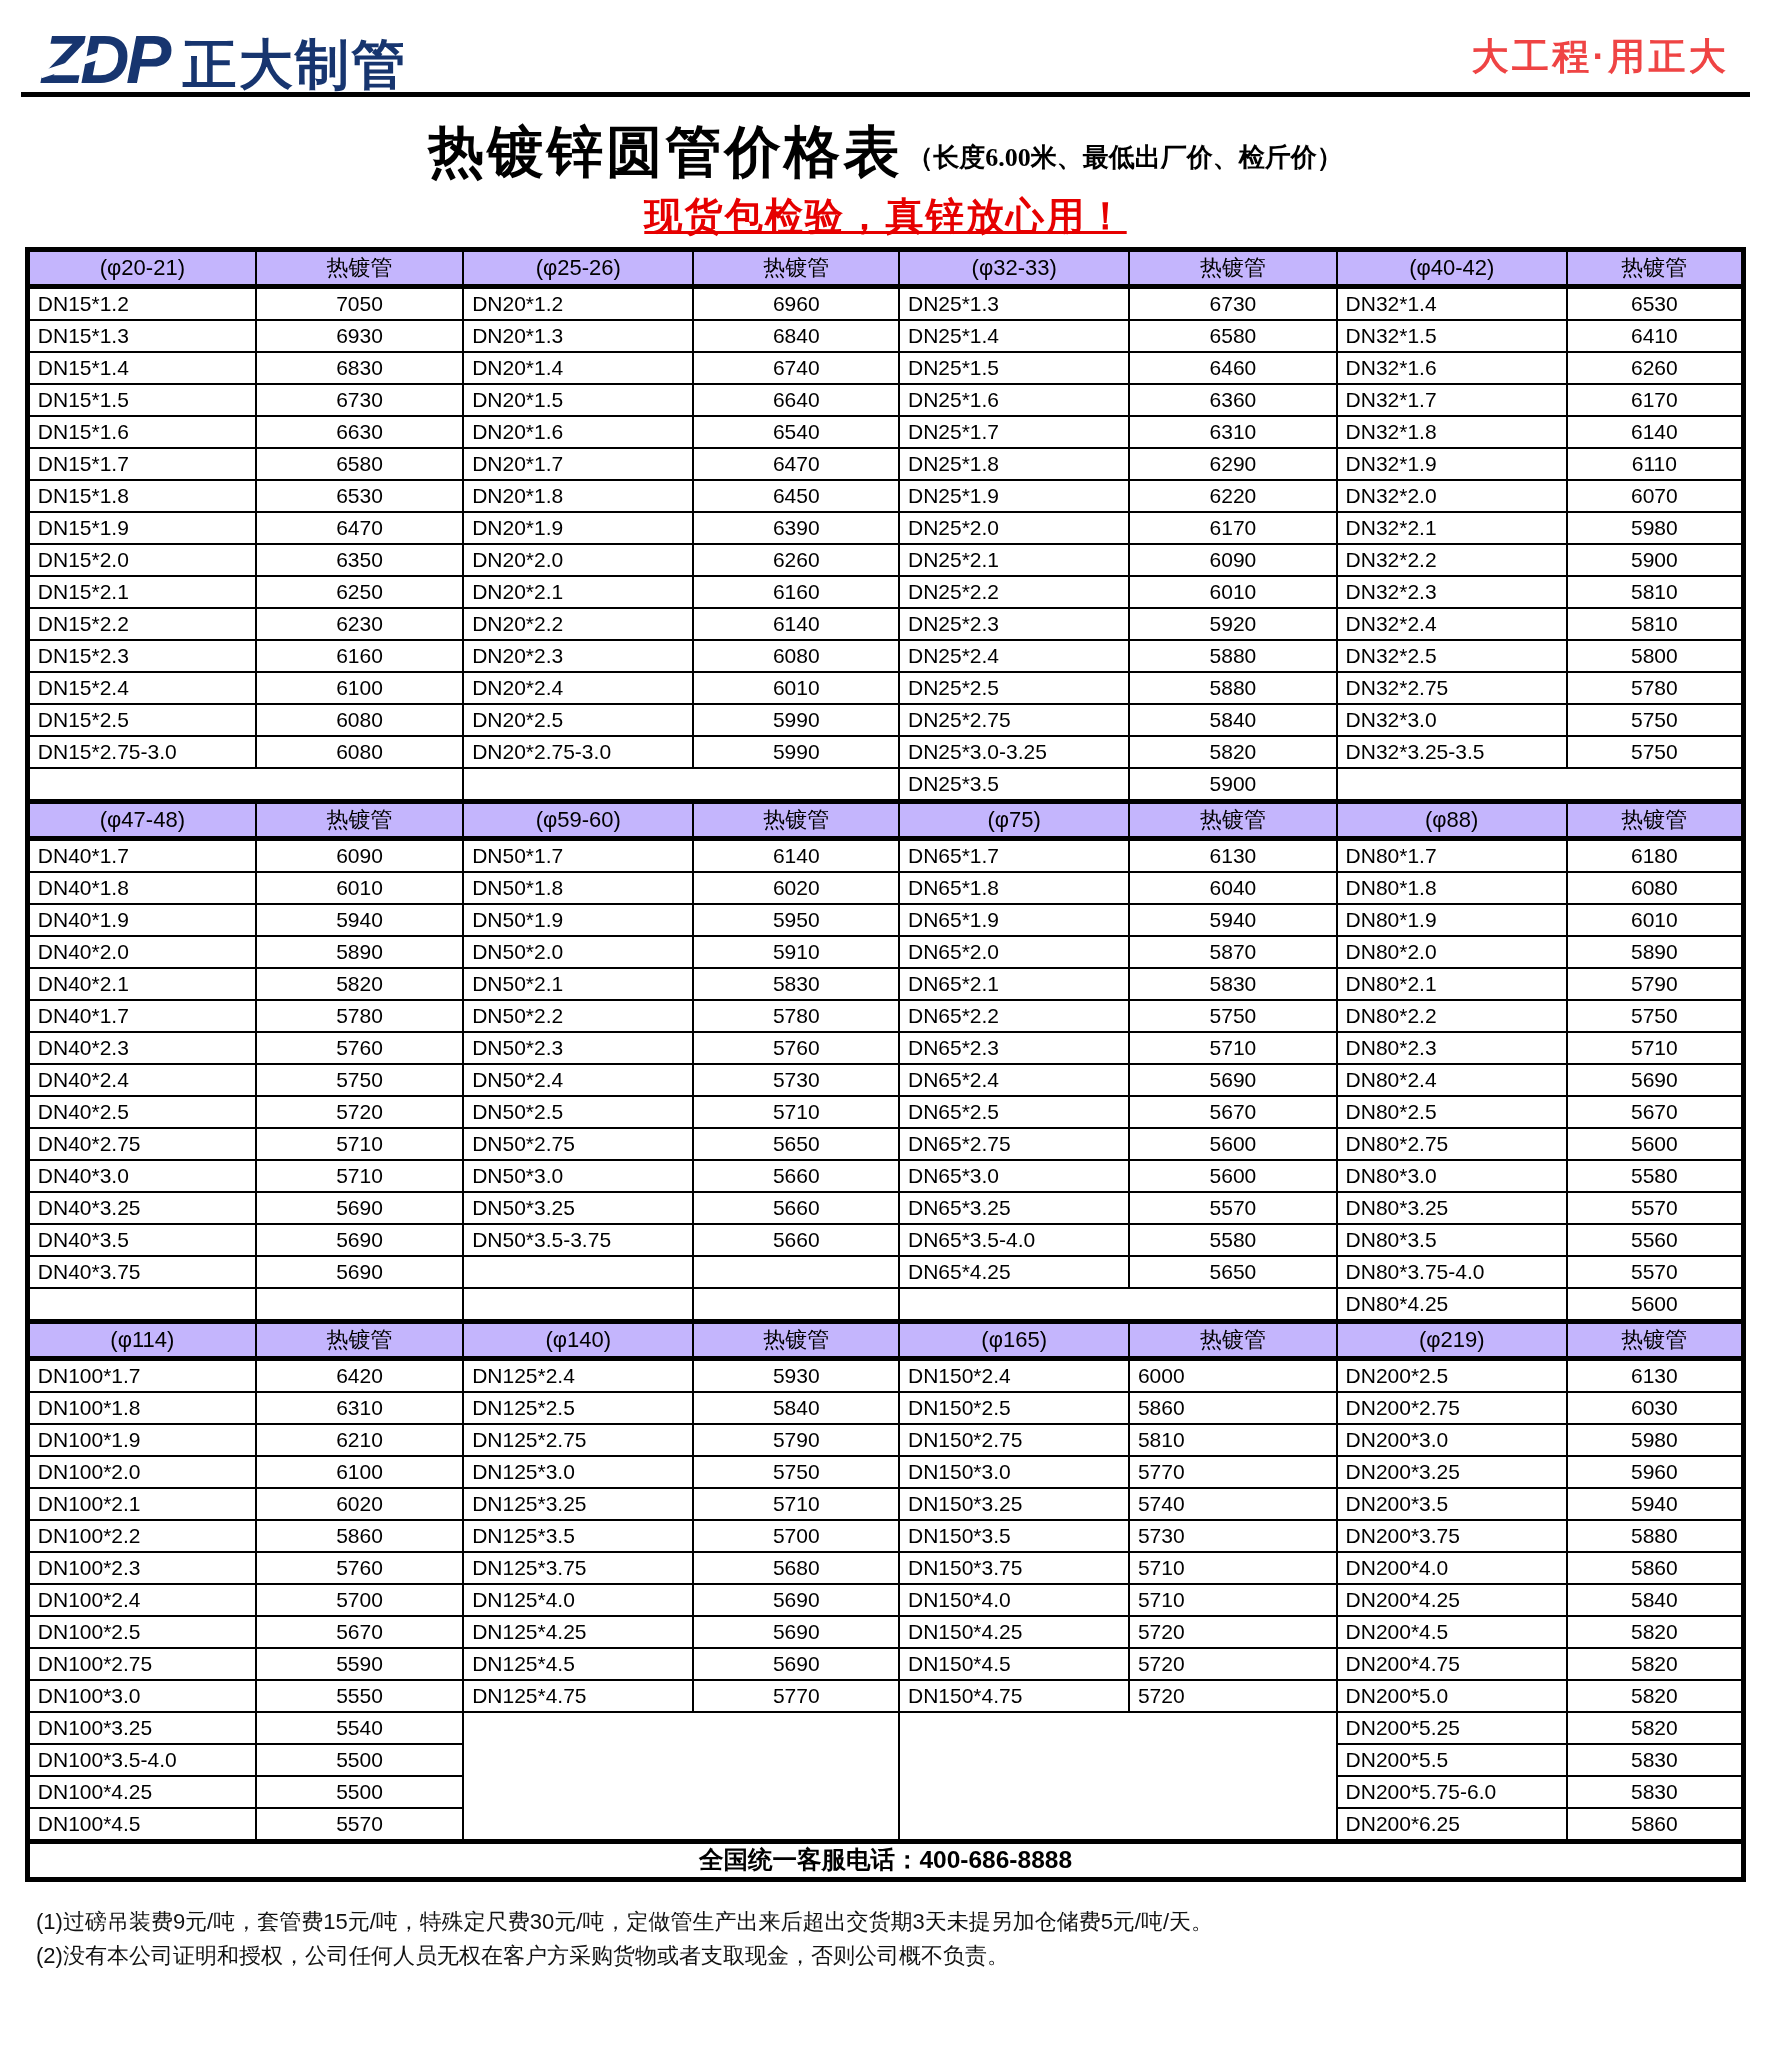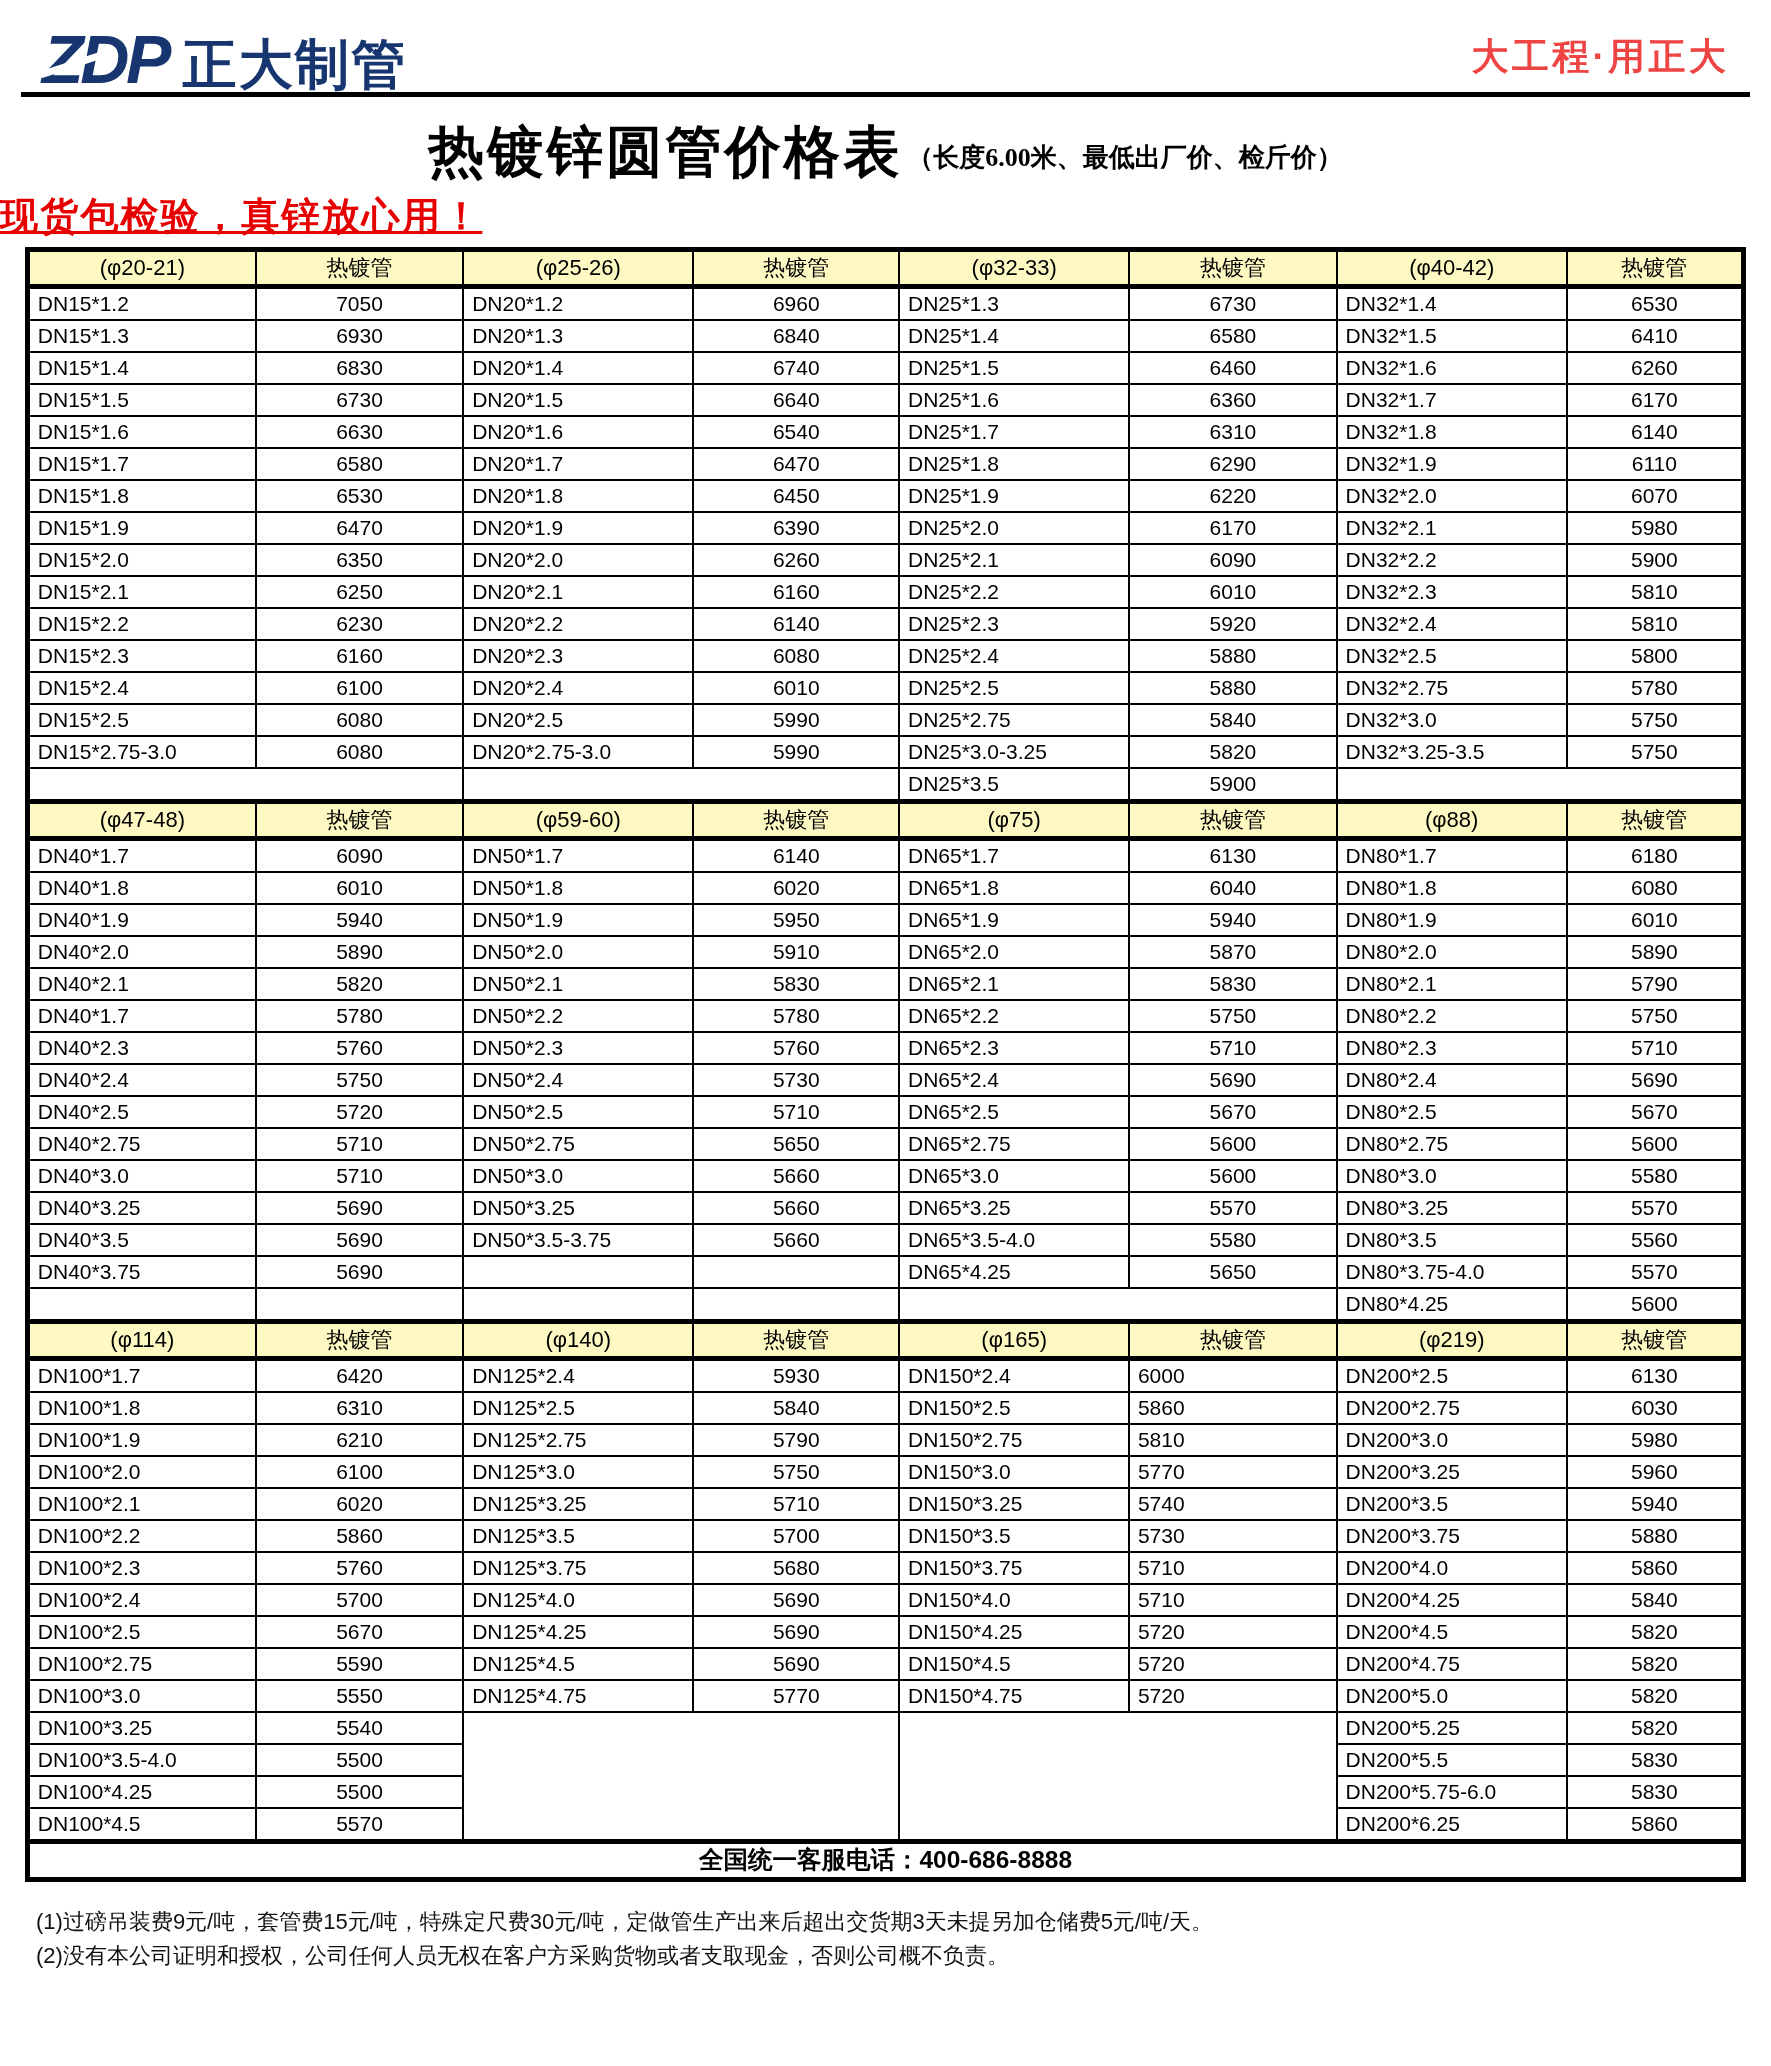--- a/index.html
+++ b/index.html
@@ -23,21 +23,21 @@
     content:"";position:absolute;left:-3.3px;top:52%;
     width:67px;height:7.3px;background:#fff;
     transform:rotate(-18deg);
   }
   .logo-name{font-size:54px;font-weight:bold;line-height:0.95;letter-spacing:2.2px;}
   .slogan{
     color:#ef4444;font-size:37px;font-weight:bold;letter-spacing:3.3px;
     padding-bottom:7.8px;
   }
   
-  .title-block{margin-top:26px;text-align:left;}
+  .title-block{margin-top:26px;text-align:center;}
   .title-line{display:flex;justify-content:center;align-items:flex-end;gap:4.5px;}
   .main-title{
     font-family:"Liberation Serif","DejaVu Serif",serif;
     font-size:56px;font-weight:bold;letter-spacing:3.3px;line-height:1.05;
   }
   .sub-title{
     font-family:"Liberation Serif","DejaVu Serif",serif;
     font-size:26px;font-weight:bold;padding-bottom:6.7px;white-space:nowrap;
   }
   .promo-row{position:relative;margin-top:5.6px;height:56px;}
@@ -56,21 +56,21 @@
     border-collapse:collapse;table-layout:fixed;
     width:1721px;margin:3.3px auto 0 auto;
     border:5.6px solid #000;
   }
   table.price td{
     border:2.8px solid #000;height:28px;
     font-size:21px;line-height:1.0;
     overflow:hidden;white-space:nowrap;background:#fff;
   }
   table.price tr.sec-header td{
-    background:#fef9c3;text-align:center;font-size:22px;
+    background:#c4b5fd;text-align:center;font-size:22px;
     border-top-width:5px;border-bottom-width:5px;height:30px;
   }
   table.price td.spec{text-align:left;padding-left:7.8px;}
   table.price td.price{text-align:center;}
   table.price td.price.left{text-align:left;padding-left:7.8px;margin-top:34px;}
   table.price tr.hotline-row td{
     text-align:center;font-weight:bold;font-size:24.5px;height:31px;
     border-top-width:5px;
   }
   

